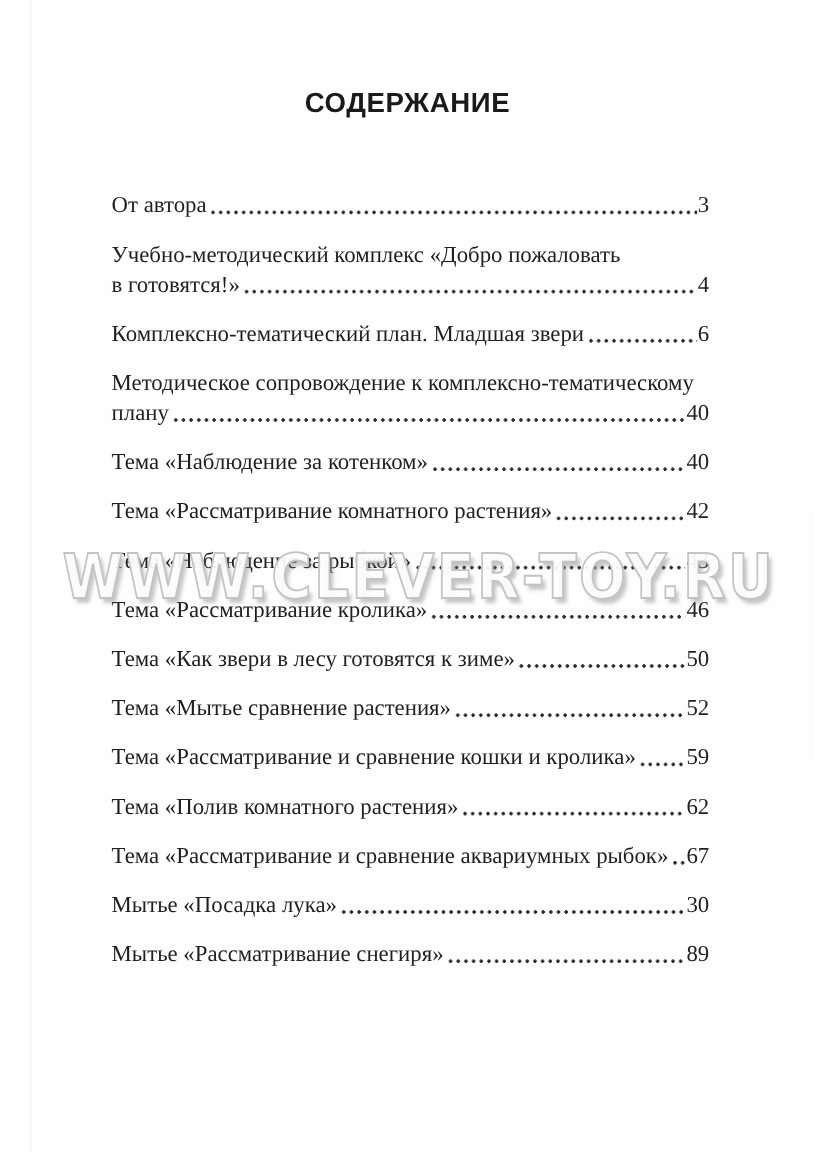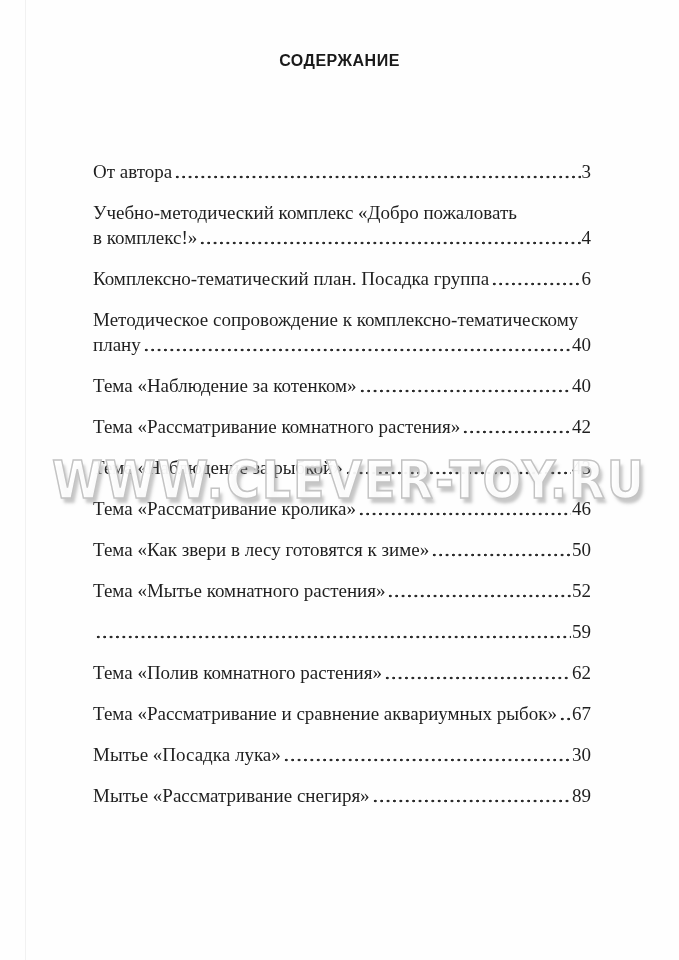--- a/index.html
+++ b/index.html
@@ -16,26 +16,26 @@
     background: #fefefe;
   }
   .scan-line {
     position: absolute;
     left: 25px; top: 0;
     width: 1px; height: 960px;
     background: #f1f1f1;
   }
   .doc-title {
     position: absolute;
-    top: 52px; left: 0;
+    top: 72px; left: 0;
     width: 679px;
     text-align: center;
     font-family: "Liberation Sans", sans-serif;
     font-weight: bold;
-    font-size: 16px;
+    font-size: 23px;
     letter-spacing: 0.5px;
     color: #1a1a1a;
   }
   .toc {
     position: absolute;
     left: 93px; top: 159px;
     width: 498px;
   }
   .entry { margin-bottom: 16px; }
   .line {
@@ -87,29 +87,29 @@
           <span class="dots"></span>
           <span class="page-num">3</span>
         </div>
       </div>
 
   <div class="entry">
         <div class="line">
           <span class="txt">Учебно-методический комплекс «Добро пожаловать</span>
         </div>
         <div class="line">
-          <span class="txt">в комплекс!»</span>
+          <span class="txt">в готовятся!»</span>
           <span class="dots"></span>
           <span class="page-num">4</span>
         </div>
       </div>
 
   <div class="entry">
         <div class="line">
-          <span class="txt">Комплексно-тематический план. Посадка группа</span>
+          <span class="txt">Комплексно-тематический план. Младшая звери</span>
           <span class="dots"></span>
           <span class="page-num">6</span>
         </div>
       </div>
 
   <div class="entry">
         <div class="line">
           <span class="txt">Методическое сопровождение к комплексно-тематическому</span>
         </div>
         <div class="line">
@@ -154,28 +154,29 @@
   <div class="entry">
         <div class="line">
           <span class="txt">Тема «Как звери в лесу готовятся к зиме»</span>
           <span class="dots"></span>
           <span class="page-num">50</span>
         </div>
       </div>
 
   <div class="entry">
         <div class="line">
-          <span class="txt">Тема «Мытье комнатного растения»</span>
+          <span class="txt">Тема «Мытье сравнение растения»</span>
           <span class="dots"></span>
           <span class="page-num">52</span>
         </div>
       </div>
 
   <div class="entry">
         <div class="line">
+          <span class="txt">Тема «Рассматривание и сравнение кошки и кролика»</span>
           <span class="dots"></span>
           <span class="page-num">59</span>
         </div>
       </div>
 
   <div class="entry">
         <div class="line">
           <span class="txt">Тема «Полив комнатного растения»</span>
           <span class="dots"></span>
           <span class="page-num">62</span>

